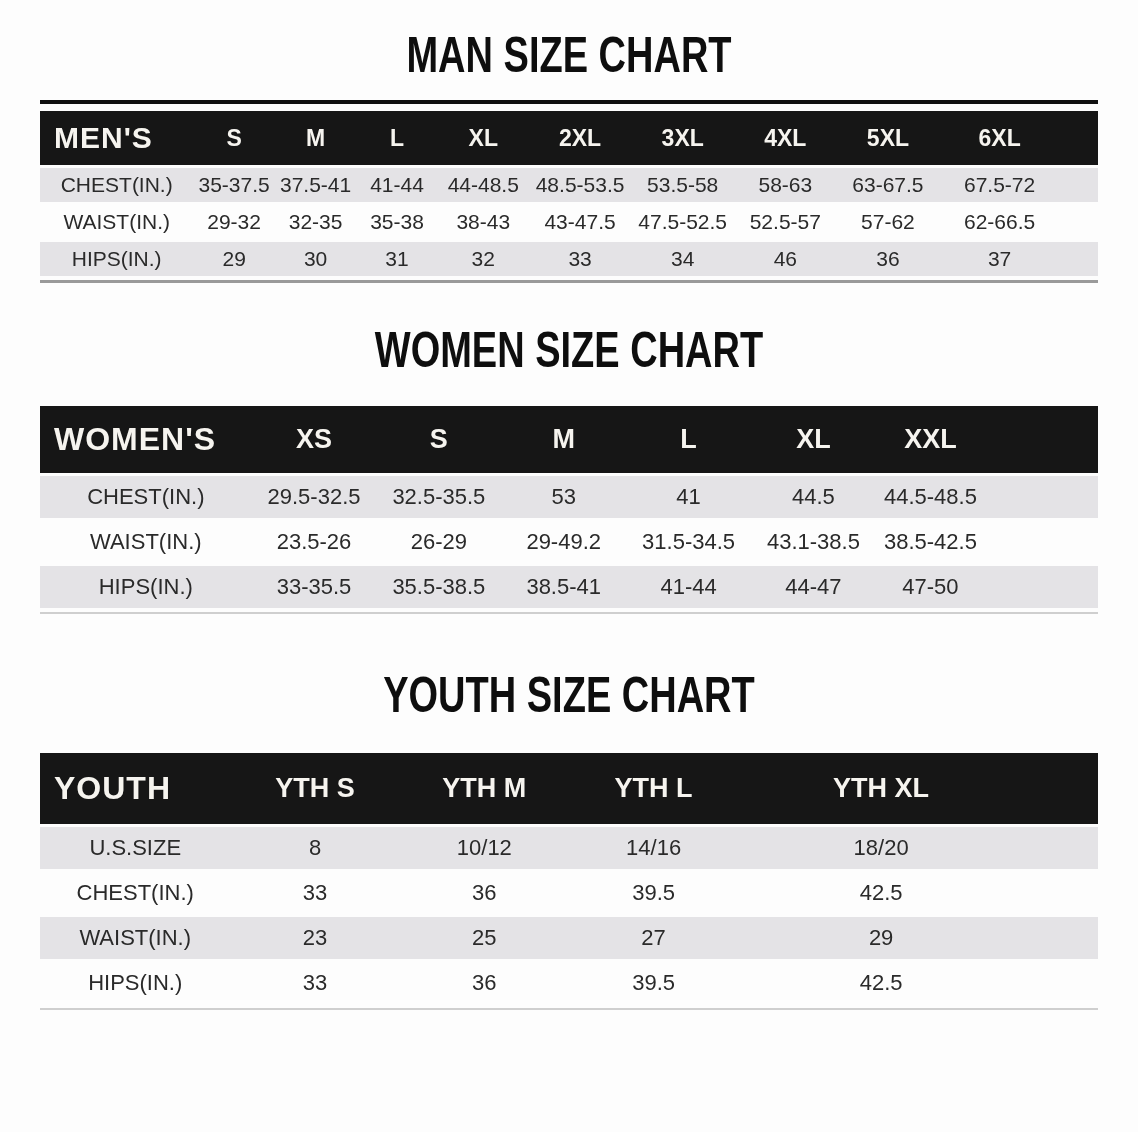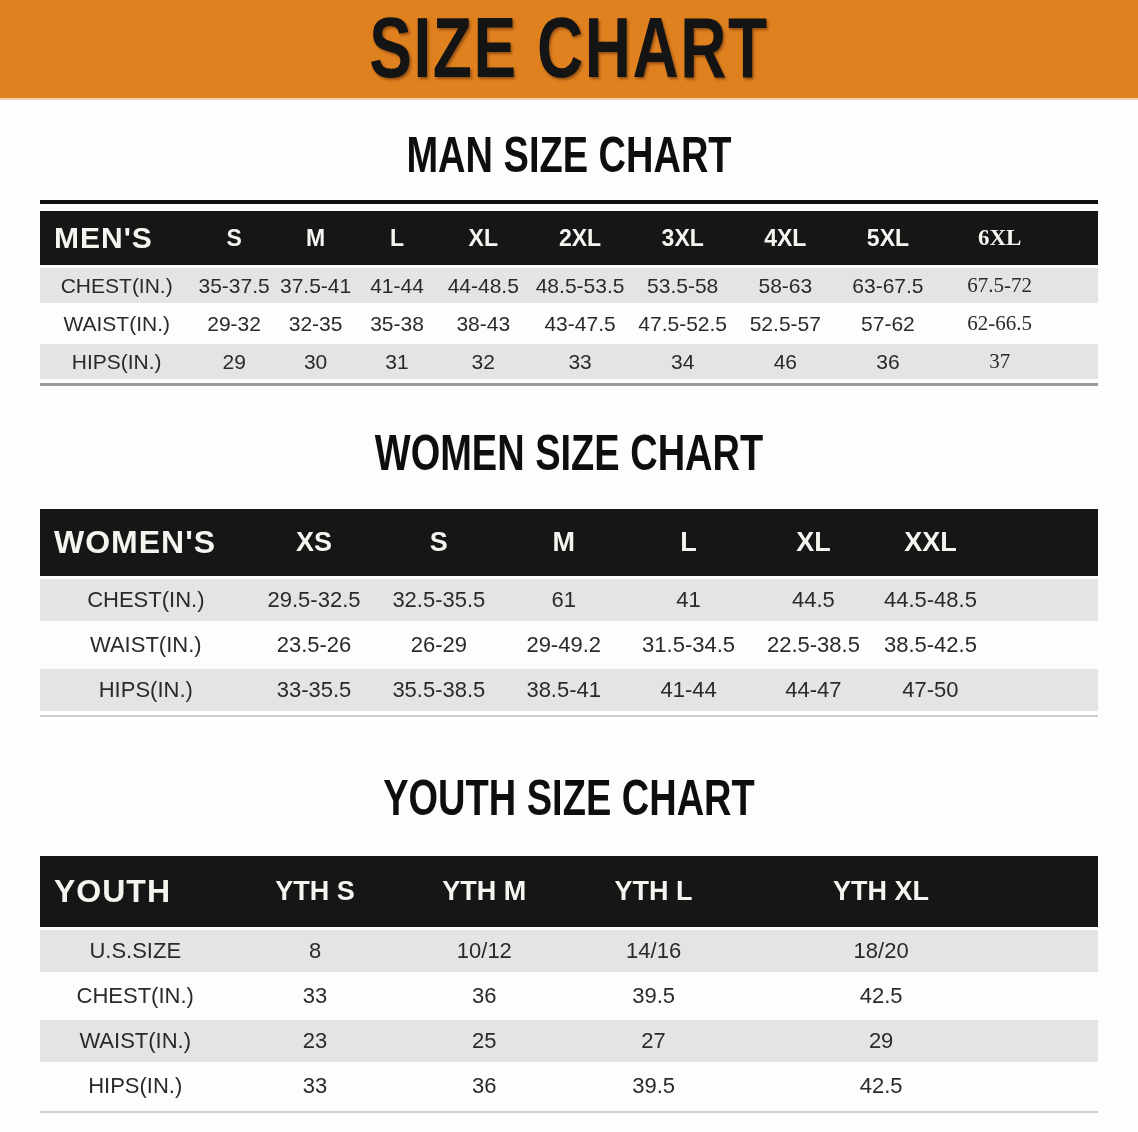--- a/index.html
+++ b/index.html
@@ -80,21 +80,21 @@
   table.size-table tbody tr:nth-child(even) td { background: #fdfdfd; }
 
   
   .men thead th { font-size: 23px; padding: 10px 2px; }
   .men thead th.tbl-label { font-size: 30px; }
   .men td { font-size: 21px; padding: 5px 2px; }
   .men th:nth-child(1) { width: 14.5%; margin-top: 12px; }
   .men th:nth-child(2), .men th:nth-child(3), .men th:nth-child(4) { width: 7.7%; }
   .men th:nth-child(5) { width: 8.6%; }
   .men th:nth-child(6), .men th:nth-child(7), .men th:nth-child(8), .men th:nth-child(9) { width: 9.7%; }
-  .men th:last-child, .men td:last-child { padding-right: 40px; font-family: Liberation Serif, serif; }
+  .men th:last-child, .men td:last-child { padding-right: 40px; }
 
   
   .women thead th { font-size: 27px; padding: 15px 2px; }
   .women thead th.tbl-label { font-size: 32px; }
   .women td { font-size: 22px; padding: 8px 2px; }
   .women { border-spacing: 0 5px; }
   .women th:nth-child(1) { width: 20%; }
   .women th:nth-child(2), .women th:nth-child(3), .women th:nth-child(4),
   .women th:nth-child(5), .women th:nth-child(6) { width: 11.8%; }
   .women th:last-child, .women td:last-child { padding-right: 115px; }
@@ -106,23 +106,20 @@
   .youth { border-spacing: 0 5px; }
   .youth th:nth-child(1) { width: 18%; }
   .youth th:nth-child(2), .youth th:nth-child(3), .youth th:nth-child(4) { width: 16%; }
   .youth th:last-child, .youth td:last-child { padding-right: 76px; }
 </style>
 </head>
 <body>
 
 <div class="page">
 
-  <header class="banner">
-    <h1>SIZE CHART</h1>
-  </header>
 
   <section>
     <h2 class="section-heading heading-man">MAN SIZE CHART</h2>
     <div class="table-wrap">
       <div class="top-rule"></div>
       <table class="size-table men">
           <thead>
             <tr>
               <th class="tbl-label">MEN'S</th>
               <th class="col-head">S</th>
@@ -192,32 +189,32 @@
               <th class="col-head">L</th>
               <th class="col-head">XL</th>
               <th class="col-head">XXL</th>
             </tr>
           </thead>
           <tbody>
             <tr>
               <td class="row-label">CHEST(IN.)</td>
               <td class="cell">29.5-32.5</td>
               <td class="cell">32.5-35.5</td>
-              <td class="cell">61</td>
+              <td class="cell">53</td>
               <td class="cell">41</td>
               <td class="cell">44.5</td>
               <td class="cell">44.5-48.5</td>
             </tr>
             <tr>
               <td class="row-label">WAIST(IN.)</td>
               <td class="cell">23.5-26</td>
               <td class="cell">26-29</td>
               <td class="cell">29-49.2</td>
               <td class="cell">31.5-34.5</td>
-              <td class="cell">22.5-38.5</td>
+              <td class="cell">43.1-38.5</td>
               <td class="cell">38.5-42.5</td>
             </tr>
             <tr>
               <td class="row-label">HIPS(IN.)</td>
               <td class="cell">33-35.5</td>
               <td class="cell">35.5-38.5</td>
               <td class="cell">38.5-41</td>
               <td class="cell">41-44</td>
               <td class="cell">44-47</td>
               <td class="cell">47-50</td>

